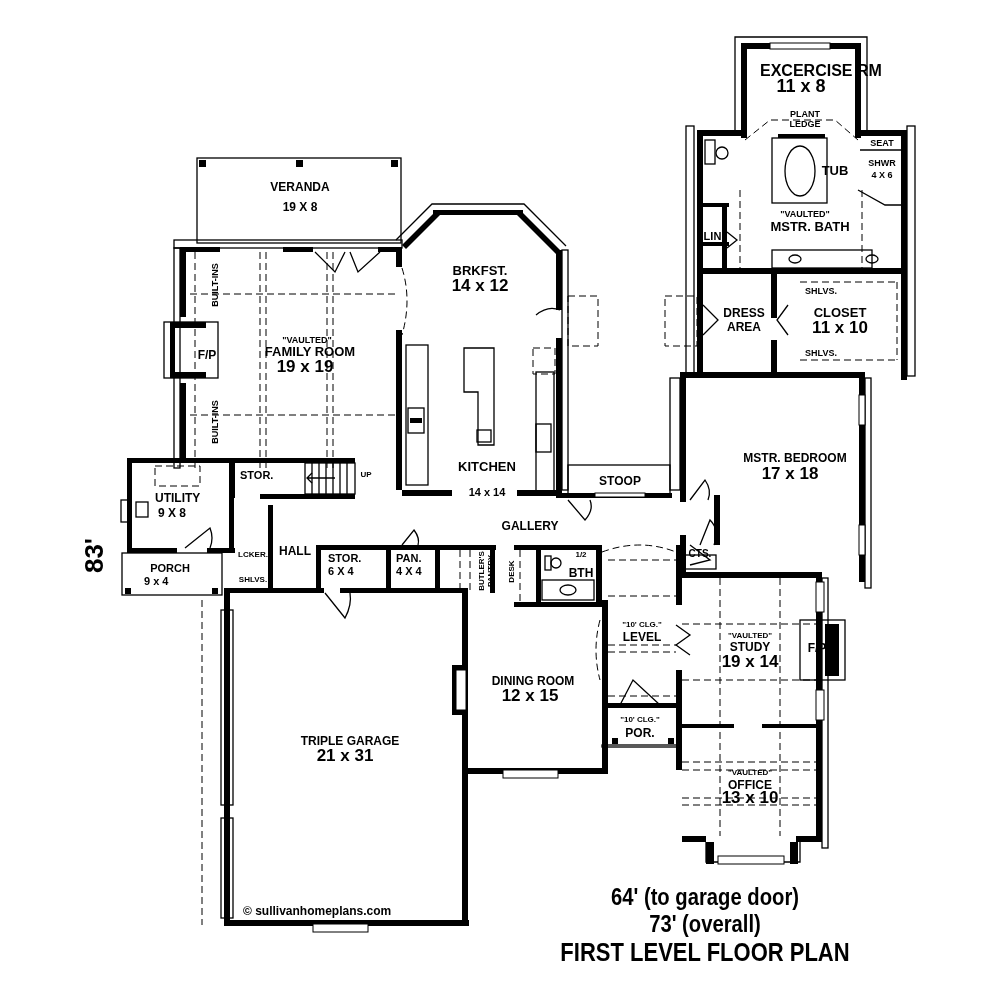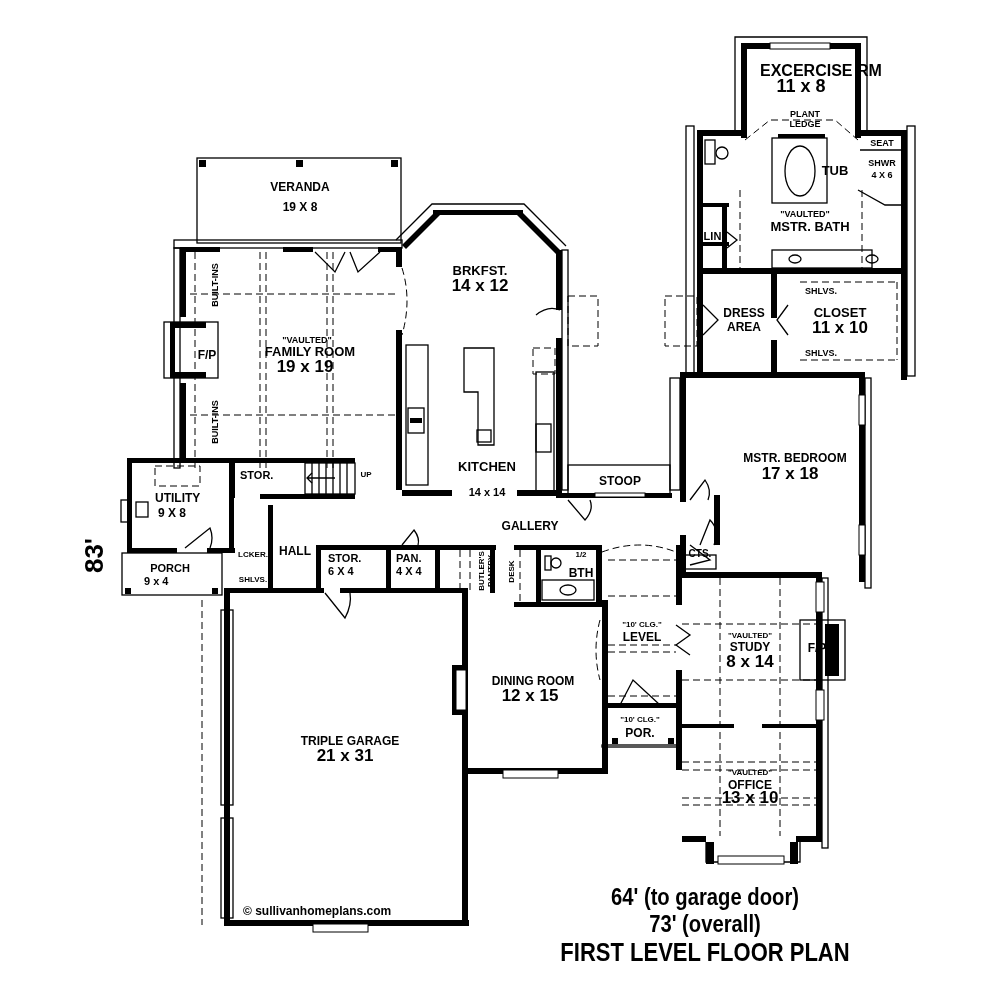--- a/index.html
+++ b/index.html
@@ -328,21 +328,21 @@
 <div class="lbl" style="left:456px;top:562px;width:60px;font-size:8px;line-height:9px;transform:rotate(-90deg);"><span>BUTLER'S</span><br><span>PANTRY</span></div>
 <div class="lbl" style="left:491px;top:567px;width:40px;font-size:8px;transform:rotate(-90deg);">DESK</div>
 <div class="lbl" style="left:573px;top:550px;width:16px;font-size:8px;">1/2</div>
 <div class="lbl" style="left:566px;top:566px;width:30px;font-size:12px;">BTH</div>
 <div class="lbl" style="left:683px;top:548px;width:34px;font-size:10px;">CTS.</div>
 
 <div class="lbl" style="left:608px;top:620px;width:68px;font-size:8px;">"10' CLG."</div>
 <div class="lbl" style="left:608px;top:630px;width:68px;font-size:12px;">LEVEL</div>
 <div class="lbl" style="left:715px;top:631px;width:70px;font-size:8px;">"VAULTED"</div>
 <div class="lbl" style="left:715px;top:640px;width:70px;font-size:12px;">STUDY</div>
-<div class="lbl" style="left:710px;top:652px;width:80px;font-size:17px;">8 x 14</div>
+<div class="lbl" style="left:710px;top:652px;width:80px;font-size:17px;">19 x 14</div>
 <div class="lbl" style="left:802px;top:641px;width:30px;font-size:12px;">F/P</div>
 <div class="lbl" style="left:478px;top:674px;width:110px;font-size:12px;">DINING ROOM</div>
 <div class="lbl" style="left:490px;top:686px;width:80px;font-size:17px;">12 x 15</div>
 <div class="lbl" style="left:606px;top:715px;width:68px;font-size:8px;">"10' CLG."</div>
 <div class="lbl" style="left:606px;top:726px;width:68px;font-size:12px;">POR.</div>
 <div class="lbl" style="left:715px;top:768px;width:70px;font-size:8px;">"VAULTED"</div>
 <div class="lbl" style="left:715px;top:778px;width:70px;font-size:12px;">OFFICE</div>
 <div class="lbl" style="left:710px;top:788px;width:80px;font-size:17px;">13 x 10</div>
 
 <div class="lbl" style="left:290px;top:734px;width:120px;font-size:12px;">TRIPLE GARAGE</div>

